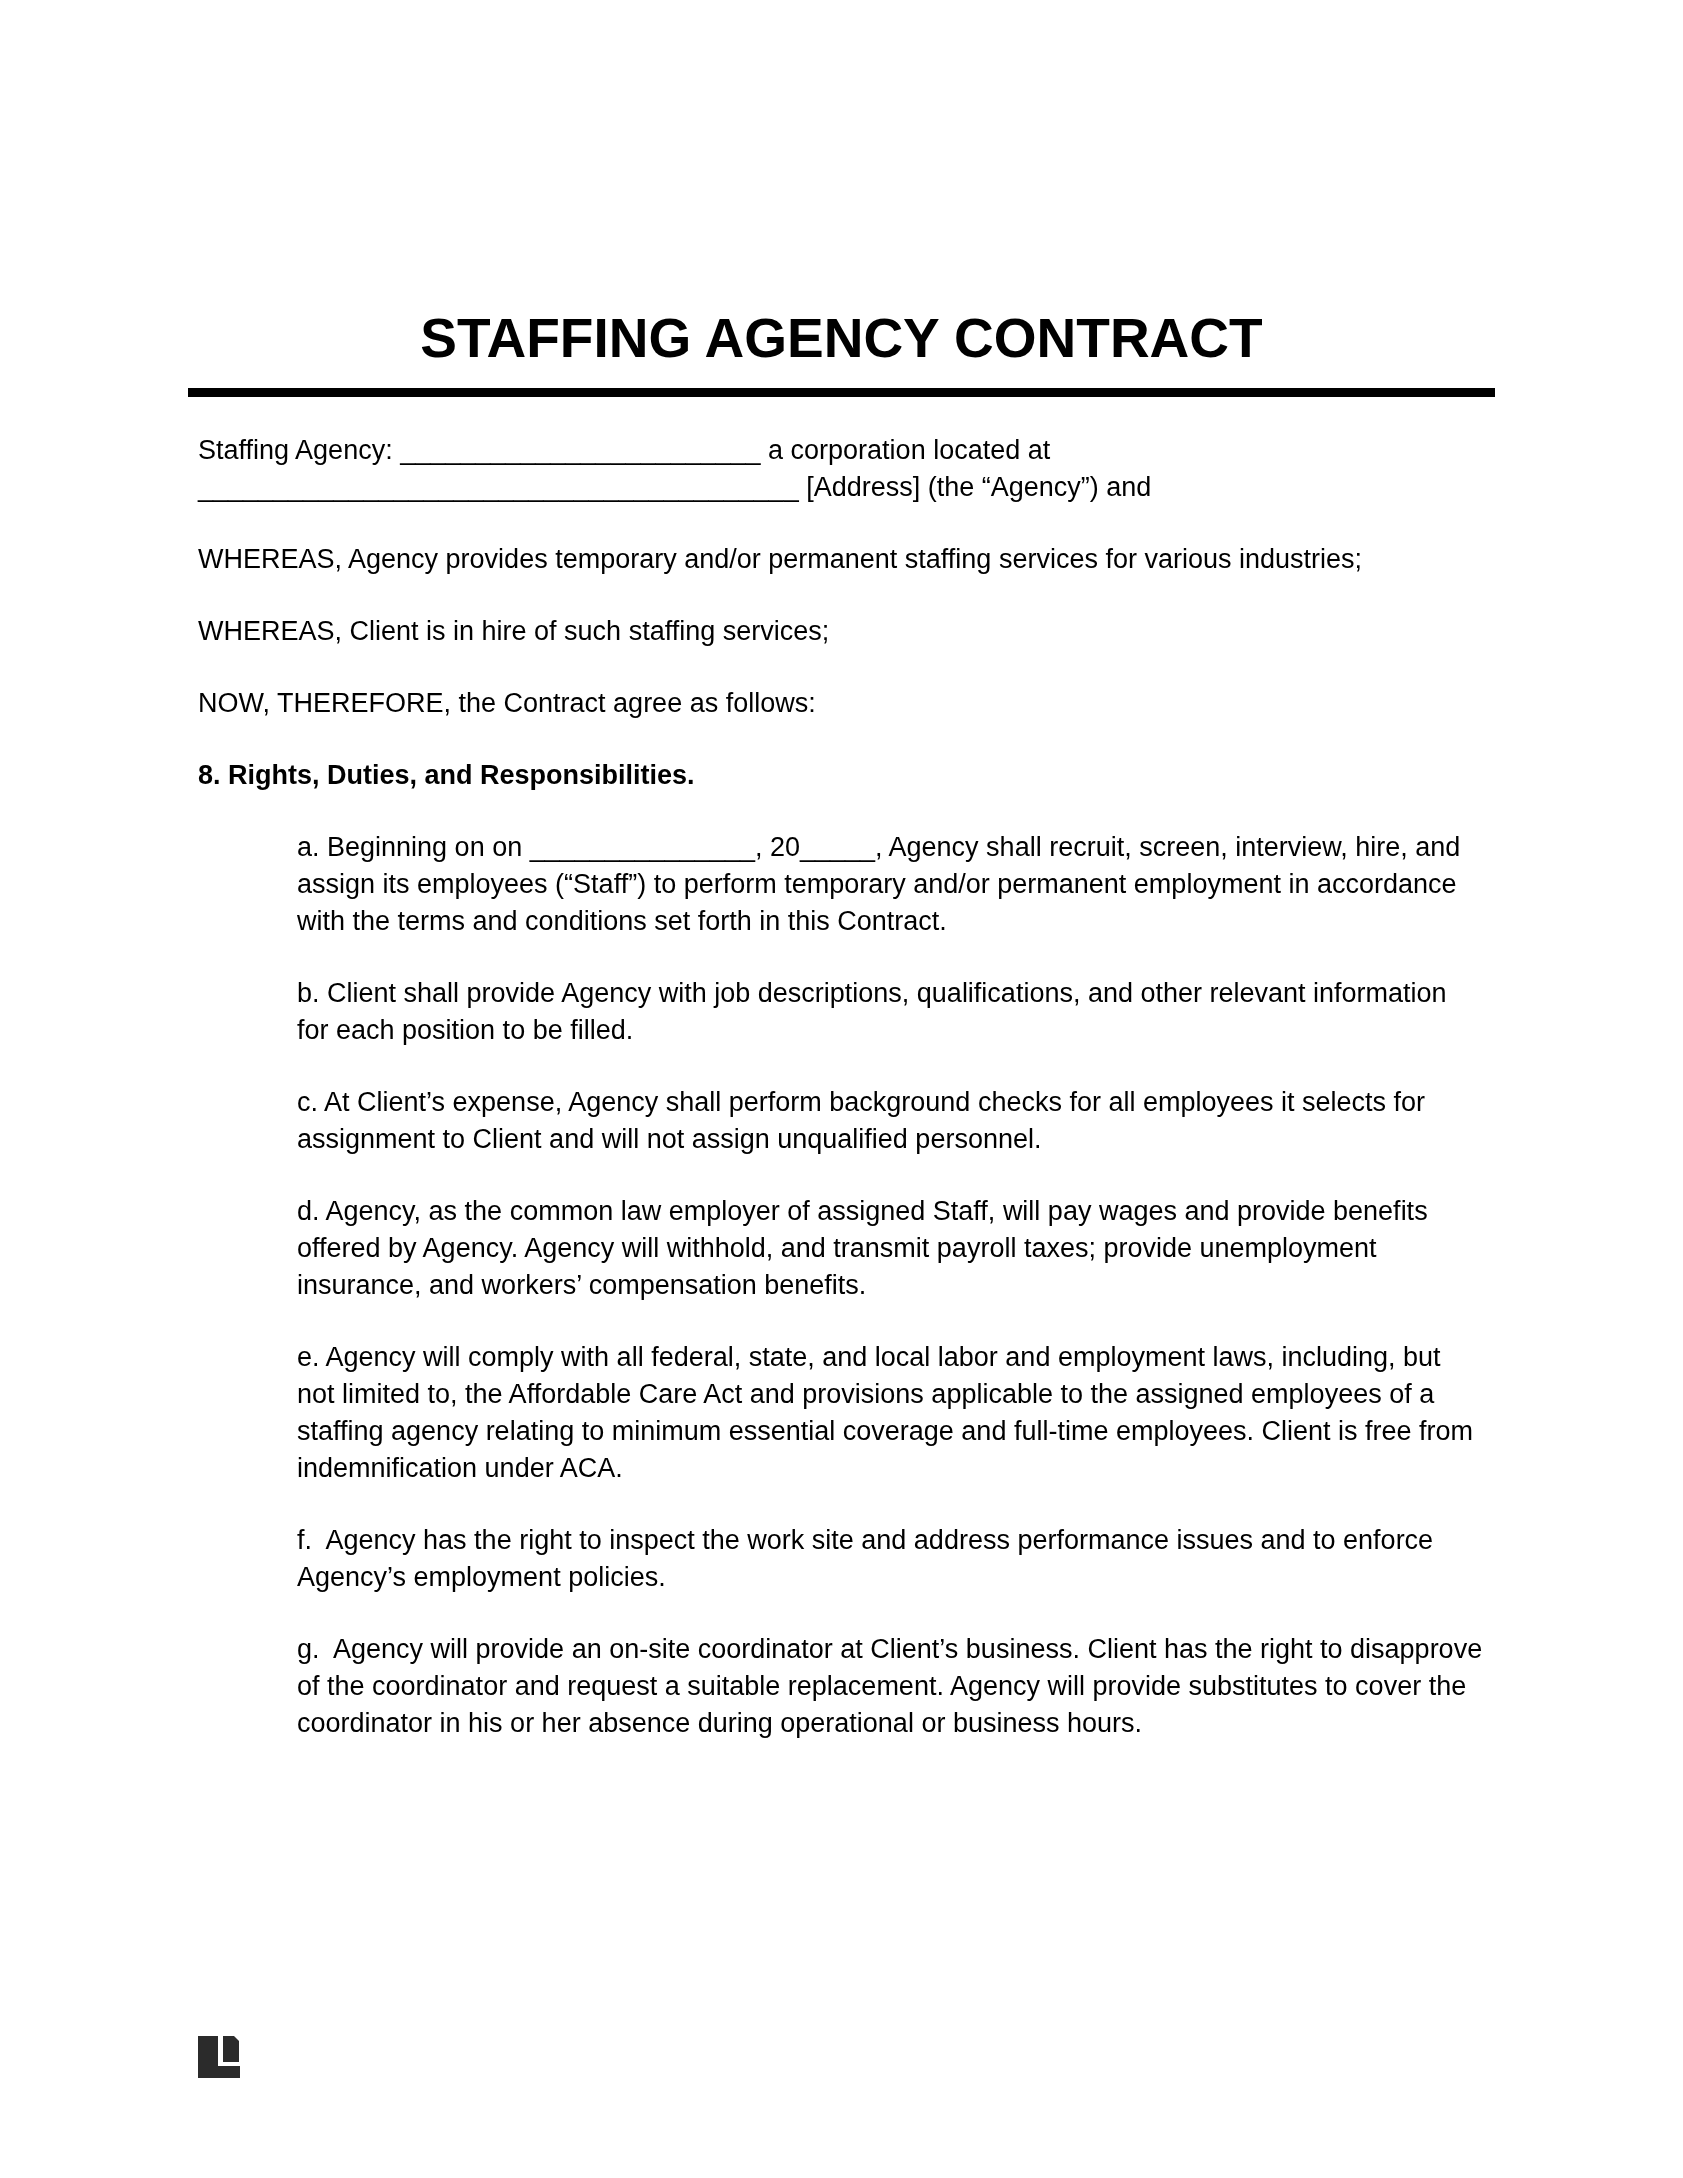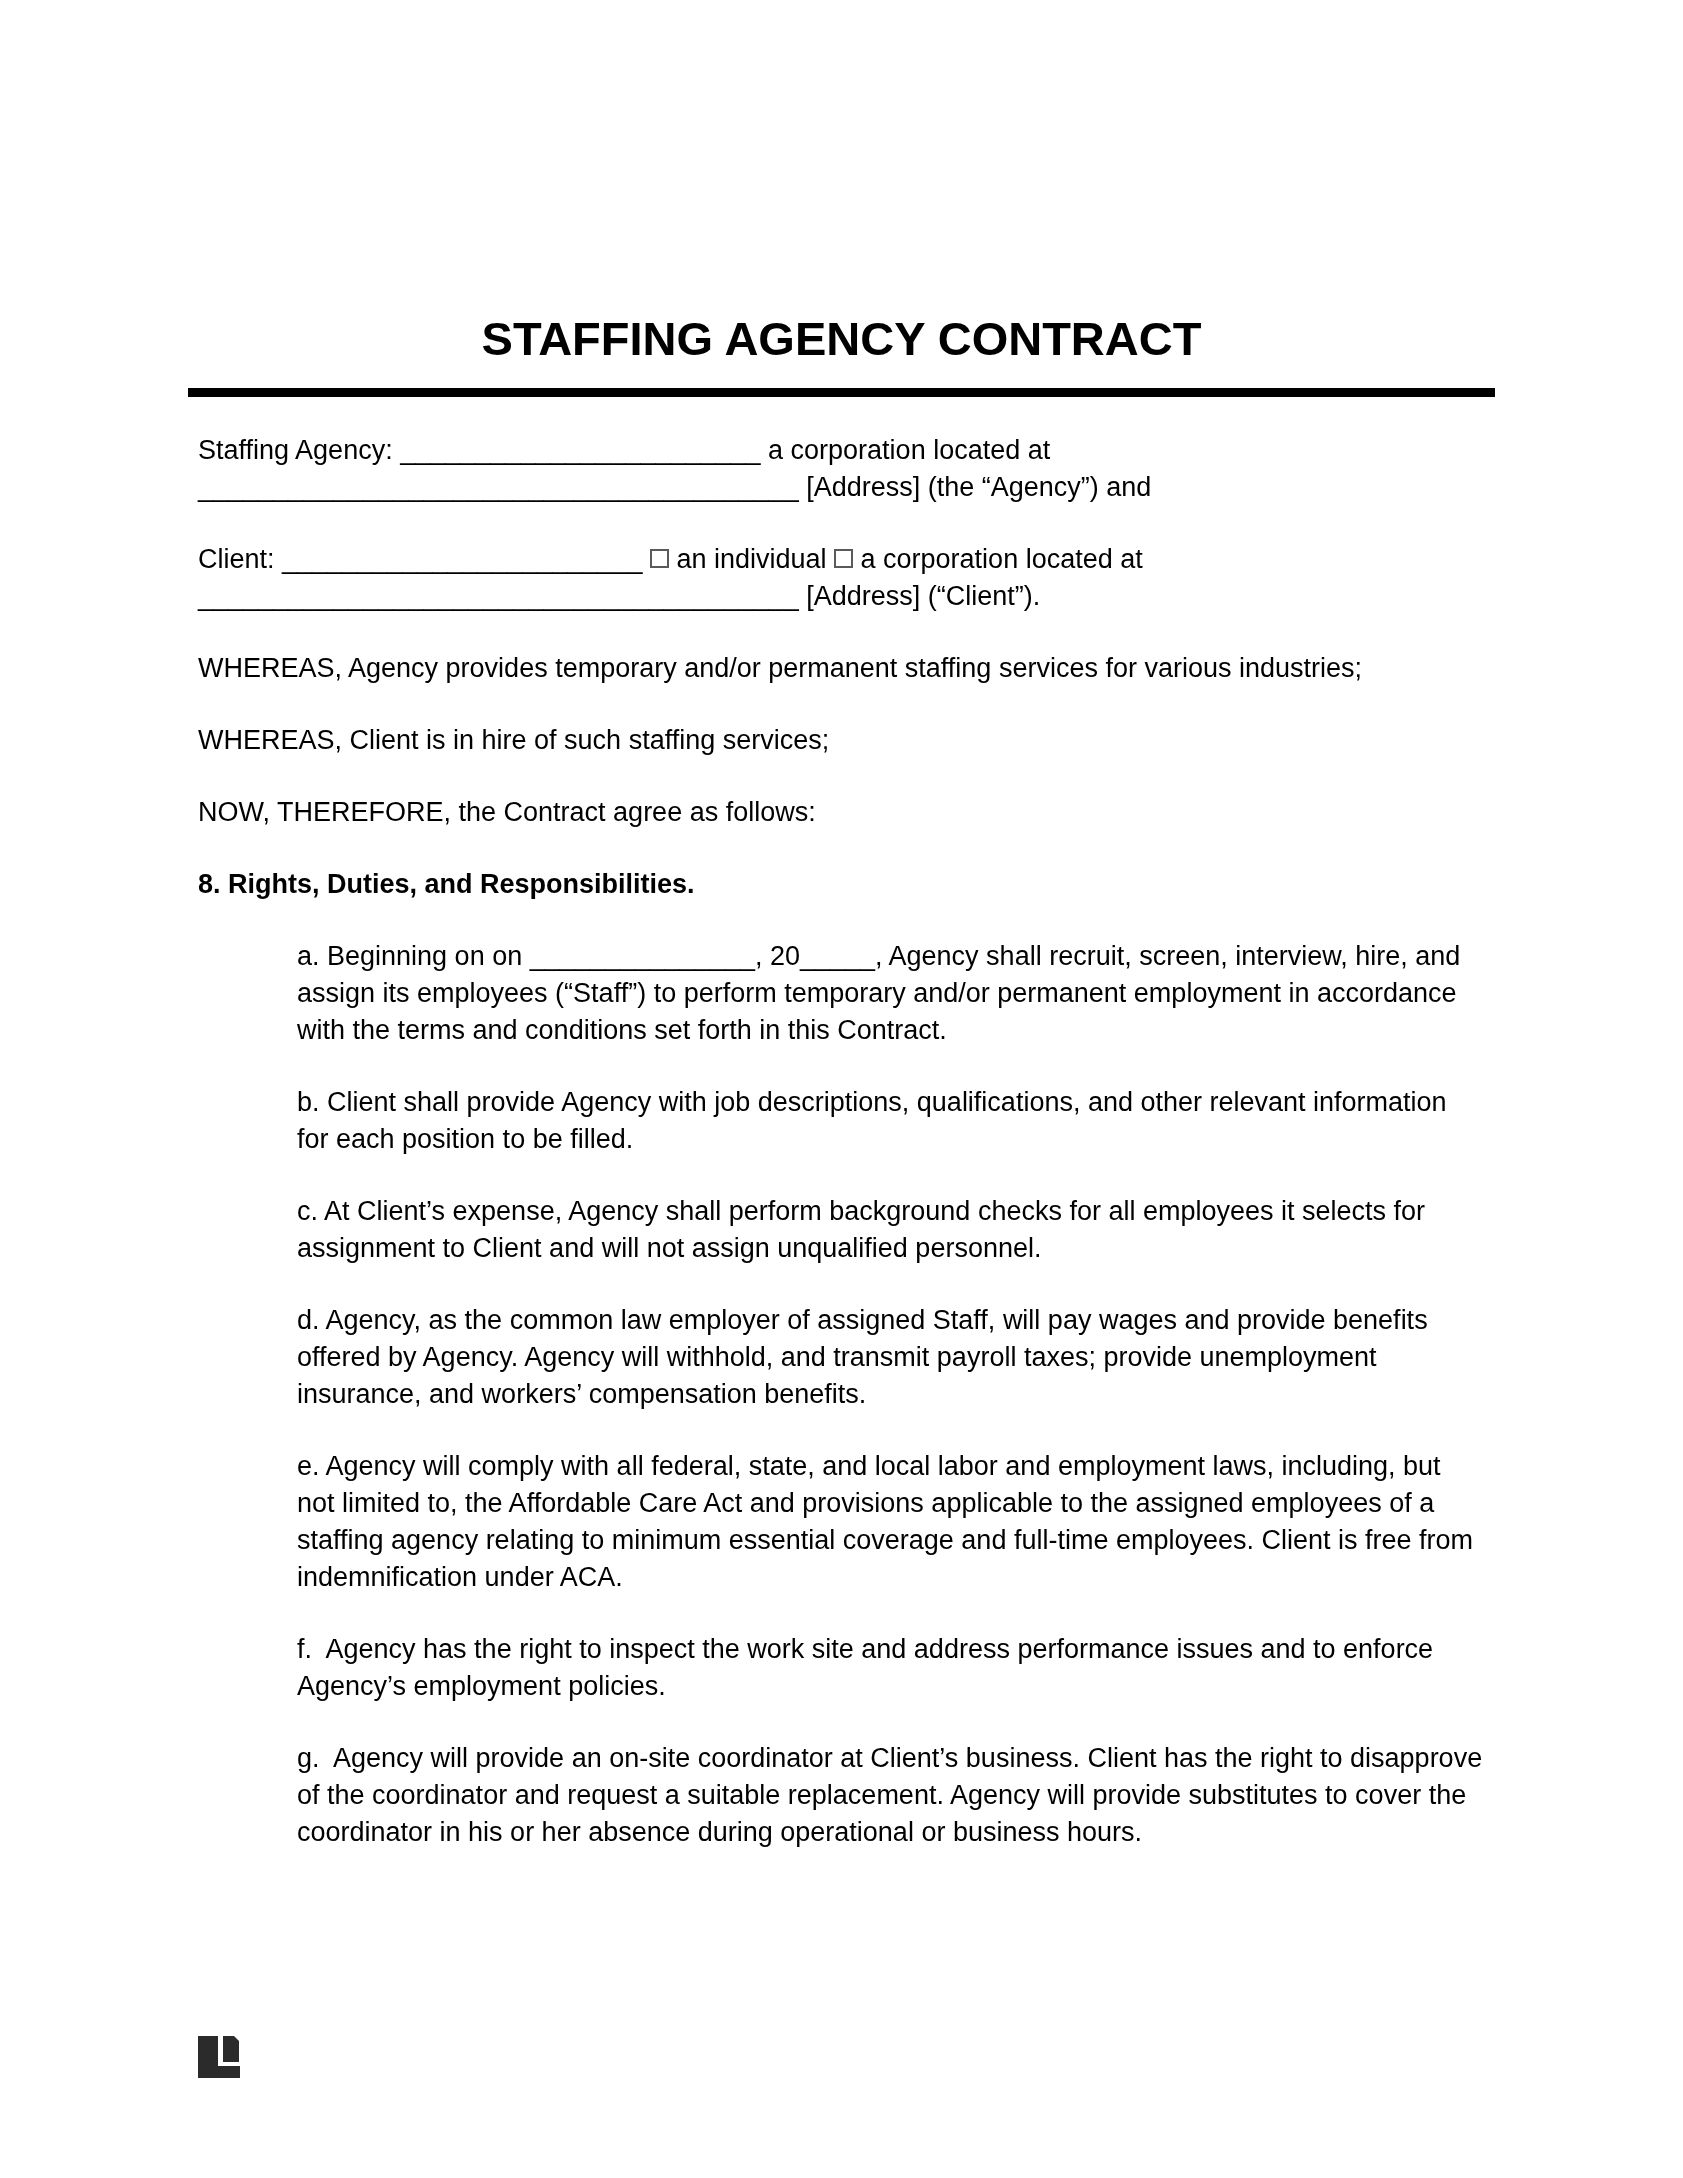--- a/index.html
+++ b/index.html
@@ -18,21 +18,21 @@
   .doc {
     position: absolute;
     left: 198px;
     top: 0;
     width: 1287px;
     font-size: 27px;
     line-height: 37px;
   }
   .doc-title {
     margin: 309px 0 0 0;
-    font-size: 47px;
+    font-size: 55px;
     line-height: 59px;
     font-weight: bold;
     text-align: center;
     white-space: nowrap;
   }
   .title-rule {
     height: 9px;
     background: #000;
     margin: 20px -10px 0 -10px;
   }
@@ -70,21 +70,20 @@
 </head>
 <body>
 
 <div class="doc">
   <h1 class="doc-title">STAFFING AGENCY CONTRACT</h1>
   <div class="title-rule"></div>
 
 
   <p class="par"><span class="b">Staffing Agency:</span><span> ________________________ a corporation located at ________________________________________ [Address] (the “Agency”) and</span></p>
 
-  <p class="par"><span class="b">Client:</span><span> ________________________ </span><span class="cb"></span><span> an individual </span><span class="cb"></span><span> a corporation located at ________________________________________ [Address] (“Client”).</span></p>
 
   <p class="par">WHEREAS, Agency provides temporary and/or permanent staffing services for various industries;</p>
   <p class="par">WHEREAS, Client is in hire of such staffing services;</p>
   <p class="par">NOW, THEREFORE, the Contract agree as follows:</p>
 
   <p class="par heading">8. Rights, Duties, and Responsibilities.</p>
 
   <p class="par clause">a. Beginning on on _______________, 20_____, Agency shall recruit, screen, interview, hire, and assign its employees (“Staff”) to perform temporary and/or permanent employment in accordance with the terms and conditions set forth in this Contract.</p>
   <p class="par clause">b. Client shall provide Agency with job descriptions, qualifications, and other relevant information for each position to be filled.</p>
   <p class="par clause">c. At Client’s expense, Agency shall perform background checks for all employees it selects for assignment to Client and will not assign unqualified personnel.</p>

